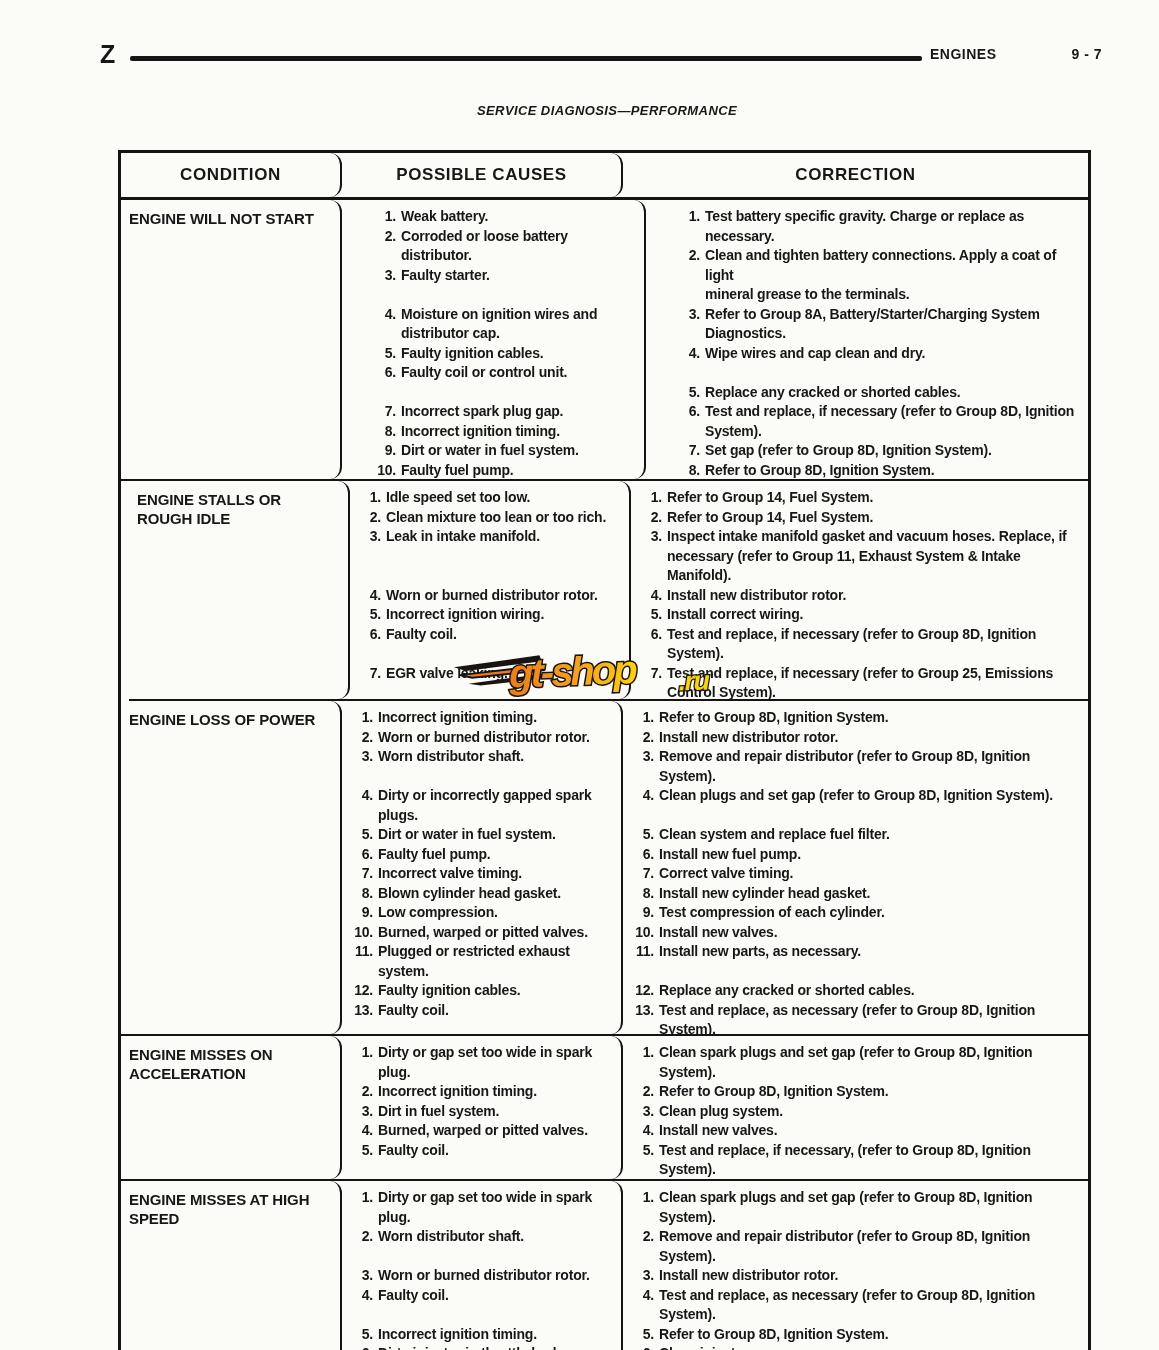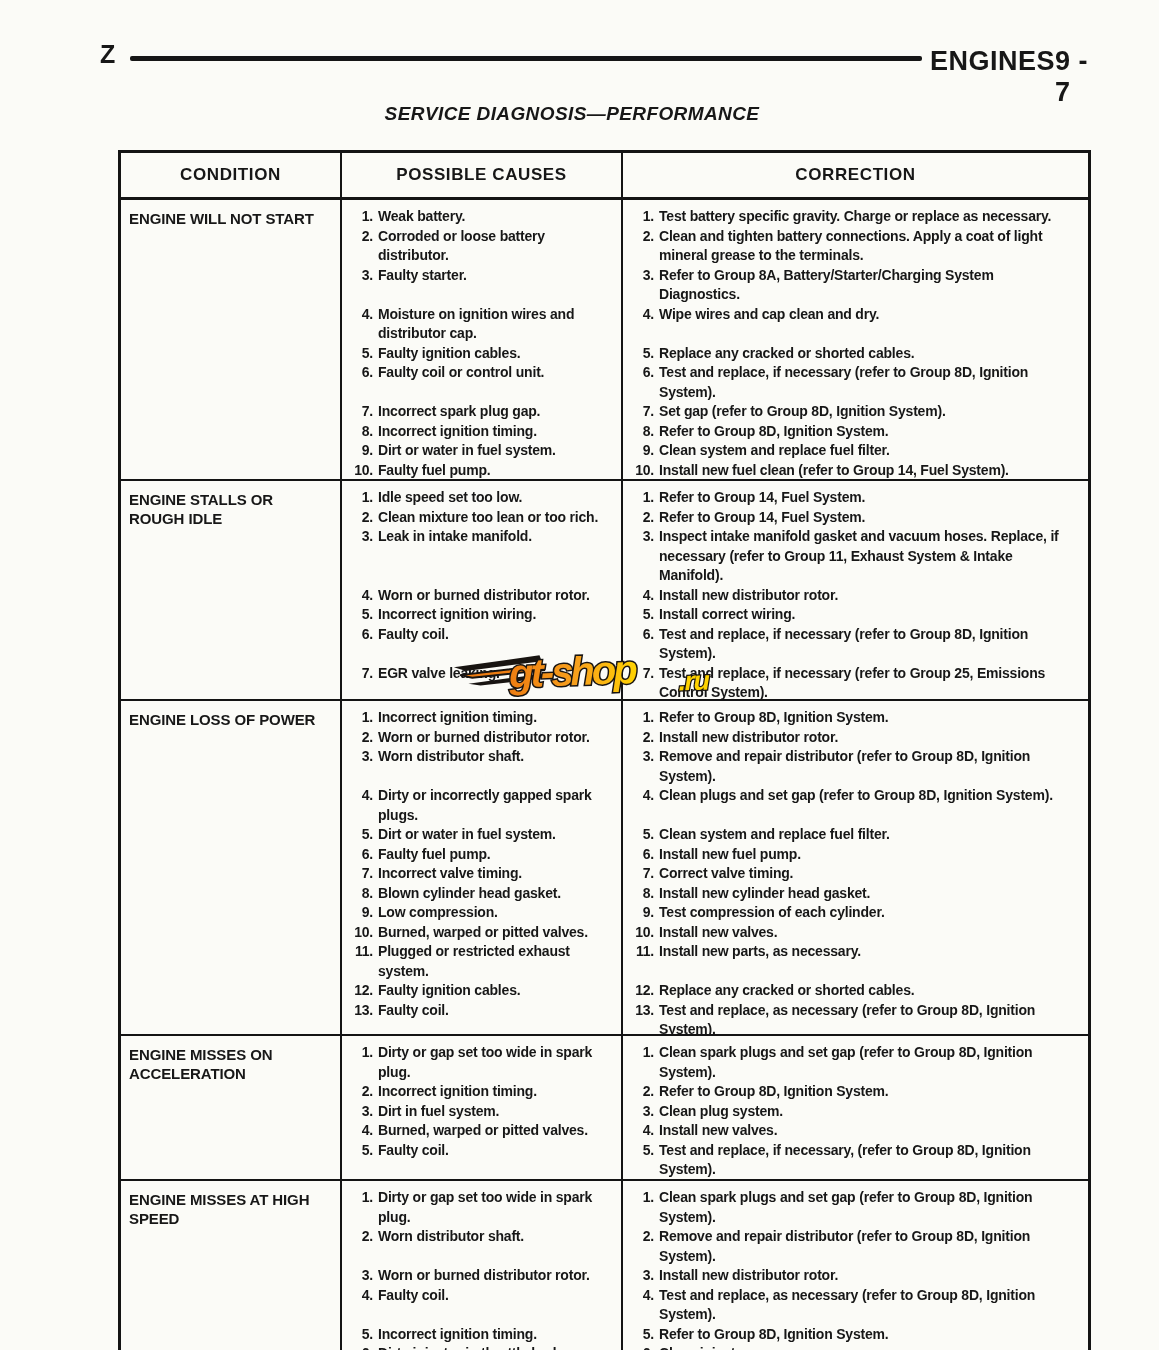--- a/index.html
+++ b/index.html
@@ -5,34 +5,34 @@
   html,body{margin:0;padding:0;}
   body{
     width:1159px;height:1350px;position:relative;overflow:hidden;
     background:#fbfbf7;color:#171717;
     font-family:"Liberation Sans","DejaVu Sans",sans-serif;
     -webkit-font-smoothing:antialiased;
   }
   
   .corner-mark{position:absolute;left:100px;top:40px;font-size:25px;font-weight:bold;}
   .head-rule{position:absolute;left:130px;top:56px;width:792px;height:5px;background:#161616;border-radius:2px;}
-  .head-right{position:absolute;left:930px;top:46px;width:172px;display:flex;justify-content:flex-start;
-    font-size:27px;font-weight:bold;letter-spacing:.5px;}
+  .head-right{position:absolute;left:930px;top:46px;width:172px;display:flex;justify-content:space-between;
+    font-size:14px;font-weight:bold;letter-spacing:.5px;}
   
-  .page-title{position:absolute;left:572px;top:103px;transform:translateX(-50%);
-    font-size:19px;font-weight:bold;font-style:italic;letter-spacing:.4px;white-space:nowrap;}
+  .page-title{position:absolute;left:607px;top:103px;transform:translateX(-50%);
+    font-size:13px;font-weight:bold;font-style:italic;letter-spacing:.4px;white-space:nowrap;}
   
   .dtable{position:absolute;left:118px;top:150px;width:973px;border:3px solid #141414;box-sizing:border-box;}
   .thead{display:flex;height:44px;border-bottom:3px solid #141414;}
   .th{display:flex;align-items:center;justify-content:center;
     font-size:17px;font-weight:bold;letter-spacing:.6px;box-sizing:border-box;}
   .w1{width:221px;}
   .w2{width:281px;}
   .w3{flex:1;}
-  .bR{border-right:2px solid #141414;}
+  .bR{border-right:2px solid #141414;border-radius:12px;}
   .tr{display:flex;border-bottom:2px solid #141414;box-sizing:border-box;overflow:hidden;}
   .tr:last-child{border-bottom:none;}
   .td{box-sizing:border-box;overflow:hidden;}
   .cond{padding:9px 4px 0 8px;font-size:15px;font-weight:bold;line-height:19px;
     white-space:pre-wrap;letter-spacing:-0.1px;}
   .lst{padding:7px 4px 0 4px;}
   .item{display:flex;font-size:14px;font-weight:bold;line-height:19.5px;letter-spacing:-0.2px;}
   .num{flex:0 0 27px;text-align:right;padding-right:5px;}
   .txt{flex:1;white-space:pre-wrap;}
   
@@ -50,21 +50,21 @@
 
 <div class="page-title">SERVICE DIAGNOSIS—PERFORMANCE</div>
 
 <div class="dtable">
   <div class="thead">
     <div class="th w1 bR">CONDITION</div>
     <div class="th w2 bR">POSSIBLE CAUSES</div>
     <div class="th w3">CORRECTION</div>
   </div>
   <div id="tbody">
-      <div class="tr" style="height: 281px;">
+      <div class="tr" style="height: 281px; gap: 23px;">
         <div class="td w1 bR cond">ENGINE WILL NOT START</div>
         <div class="td w2 bR lst">
           <div class="item">
             <div class="num">1.</div>
             <div class="txt">Weak battery.</div>
           </div>
           <div class="item">
             <div class="num">2.</div>
             <div class="txt">Corroded or loose battery
 distributor.</div>
@@ -145,21 +145,21 @@
           <div class="item">
             <div class="num">9.</div>
             <div class="txt">Clean system and replace fuel filter.</div>
           </div>
           <div class="item">
             <div class="num">10.</div>
             <div class="txt">Install new fuel clean (refer to Group 14, Fuel System).</div>
           </div>
         </div>
       </div>
-      <div class="tr" style="height: 220px;">
+      <div class="tr" style="height: 220px; margin-left: 8px;">
         <div class="td w1 bR cond">ENGINE STALLS OR
 ROUGH IDLE</div>
         <div class="td w2 bR lst">
           <div class="item">
             <div class="num">1.</div>
             <div class="txt">Idle speed set too low.</div>
           </div>
           <div class="item">
             <div class="num">2.</div>
             <div class="txt">Clean mixture too lean or too rich.</div>

